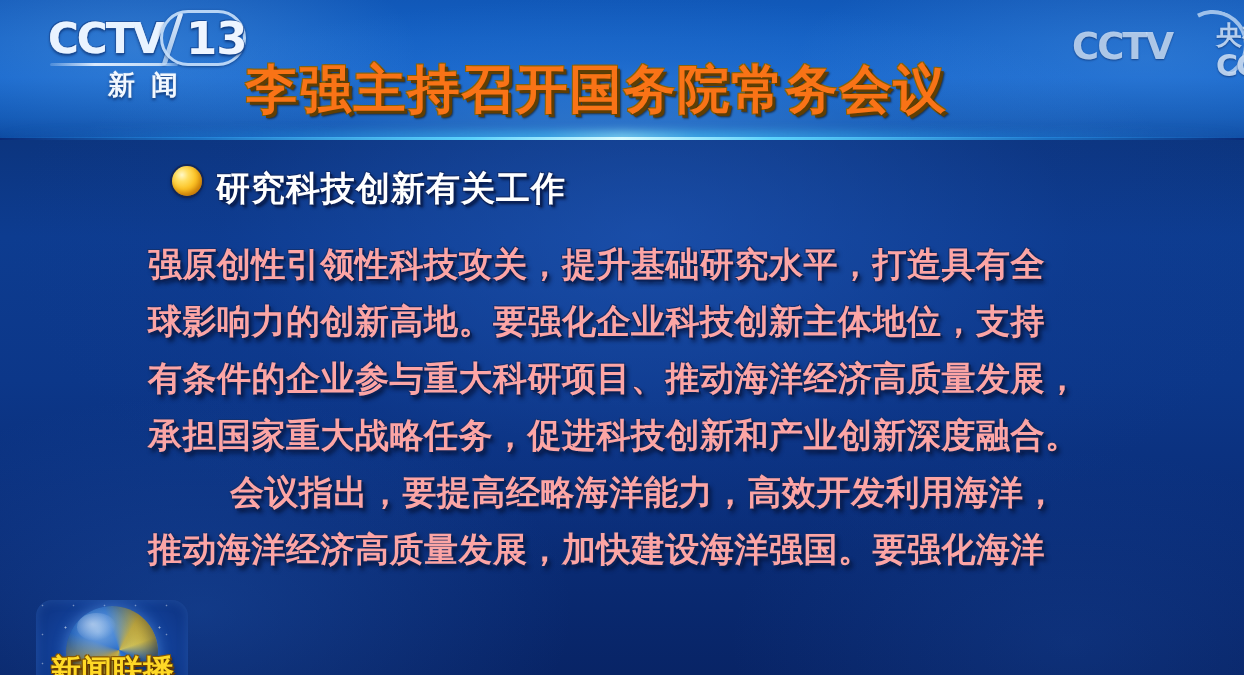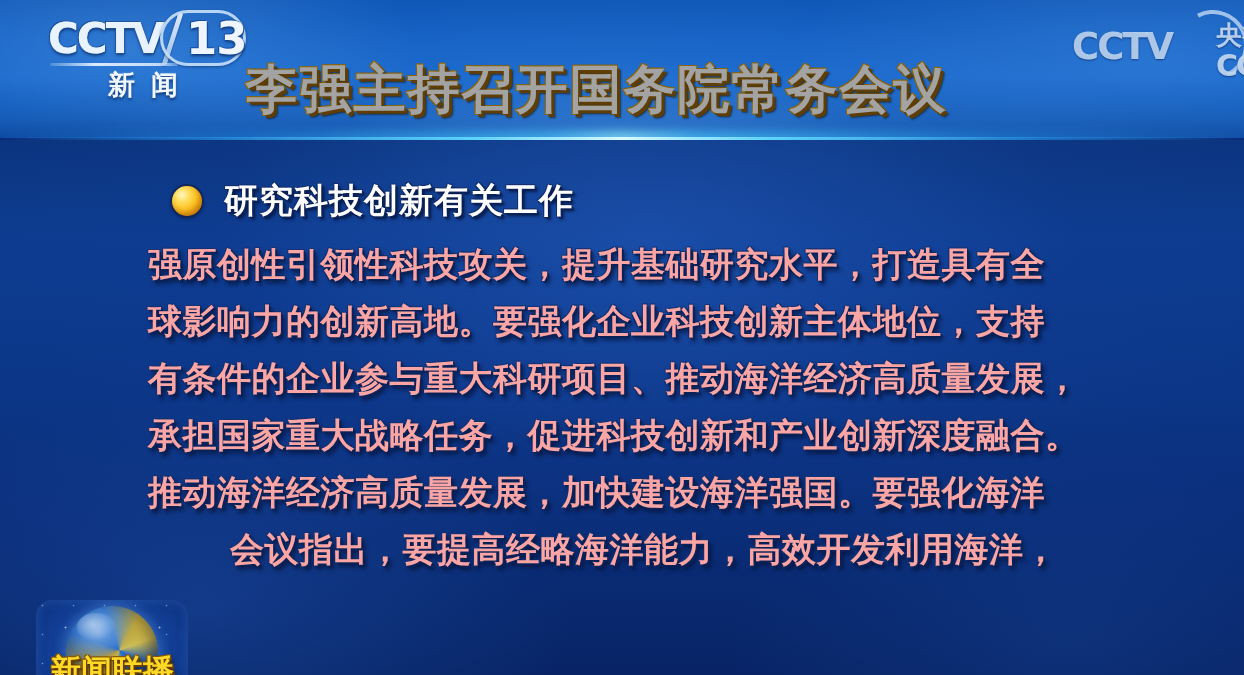--- a/index.html
+++ b/index.html
@@ -257,39 +257,39 @@
   .main-title {
     position: absolute;
     left: 0;
     top: 58px;
     width: 1193px;
     text-align: center;
     font-size: 52px;
     font-weight: bold;
     line-height: 62px;
     letter-spacing: 2px;
-    color: #a3a3a3;
+    color: #f97316;
     font-family: "DejaVu Sans", "Liberation Sans", sans-serif;
     text-shadow:
       3px 3px 0 #5e3e04,
       4px 4px 2px rgba(22,14,2,0.6),
       -1px -1px 0 #8a6408,
       1px -1px 0 #8a6408,
       -1px 1px 0 #8a6408;
     white-space: nowrap;
   }
 
   
   .subtitle-row {
     position: absolute;
     left: 172px;
-    top: 178px;
+    top: 166px;
     display: flex;
-    align-items: center;
-    gap: 22px;
+    align-items: flex-start;
+    gap: 14px;
   }
   .bullet-sphere {
     width: 30px;
     height: 30px;
     border-radius: 50%;
     background:
       radial-gradient(circle at 33% 30%, #fff8c8 0%, #ffdf63 22%, #fcc427 48%, #eb9c0d 76%, #b96b03 100%);
     box-shadow:
       0 0 0 2px rgba(20,38,85,0.85),
       0 2px 4px rgba(5,22,62,0.8),
@@ -449,22 +449,22 @@
   <div class="subtitle-row">
     <span class="bullet-sphere"></span>
     <span class="subtitle-text">研究科技创新有关工作</span>
   </div>
 
   <div class="body-lines">
     <div class="body-line">强原创性引领性科技攻关，提升基础研究水平，打造具有全</div>
     <div class="body-line">球影响力的创新高地。要强化企业科技创新主体地位，支持</div>
     <div class="body-line">有条件的企业参与重大科研项目、推动海洋经济高质量发展，</div>
     <div class="body-line">承担国家重大战略任务，促进科技创新和产业创新深度融合。</div>
+    <div class="body-line indent">会议指出，要提高经略海洋能力，高效开发利用海洋，</div>
     <div class="body-line">推动海洋经济高质量发展，加快建设海洋强国。要强化海洋</div>
-    <div class="body-line indent">会议指出，要提高经略海洋能力，高效开发利用海洋，</div>
   </div>
 
   <div class="xwlb-logo">
     <div class="xwlb-box">
       <div class="xwlb-stars"></div>
       <div class="xwlb-globe"></div>
     </div>
     <div class="xwlb-text">新闻联播</div>
   </div>
 

